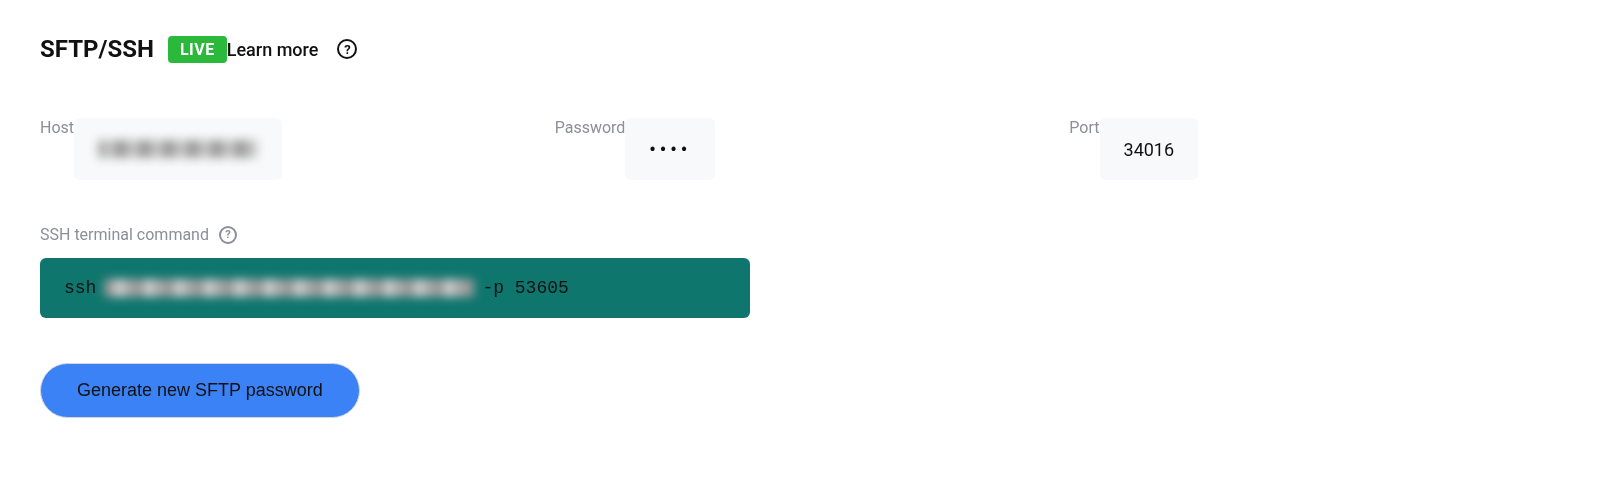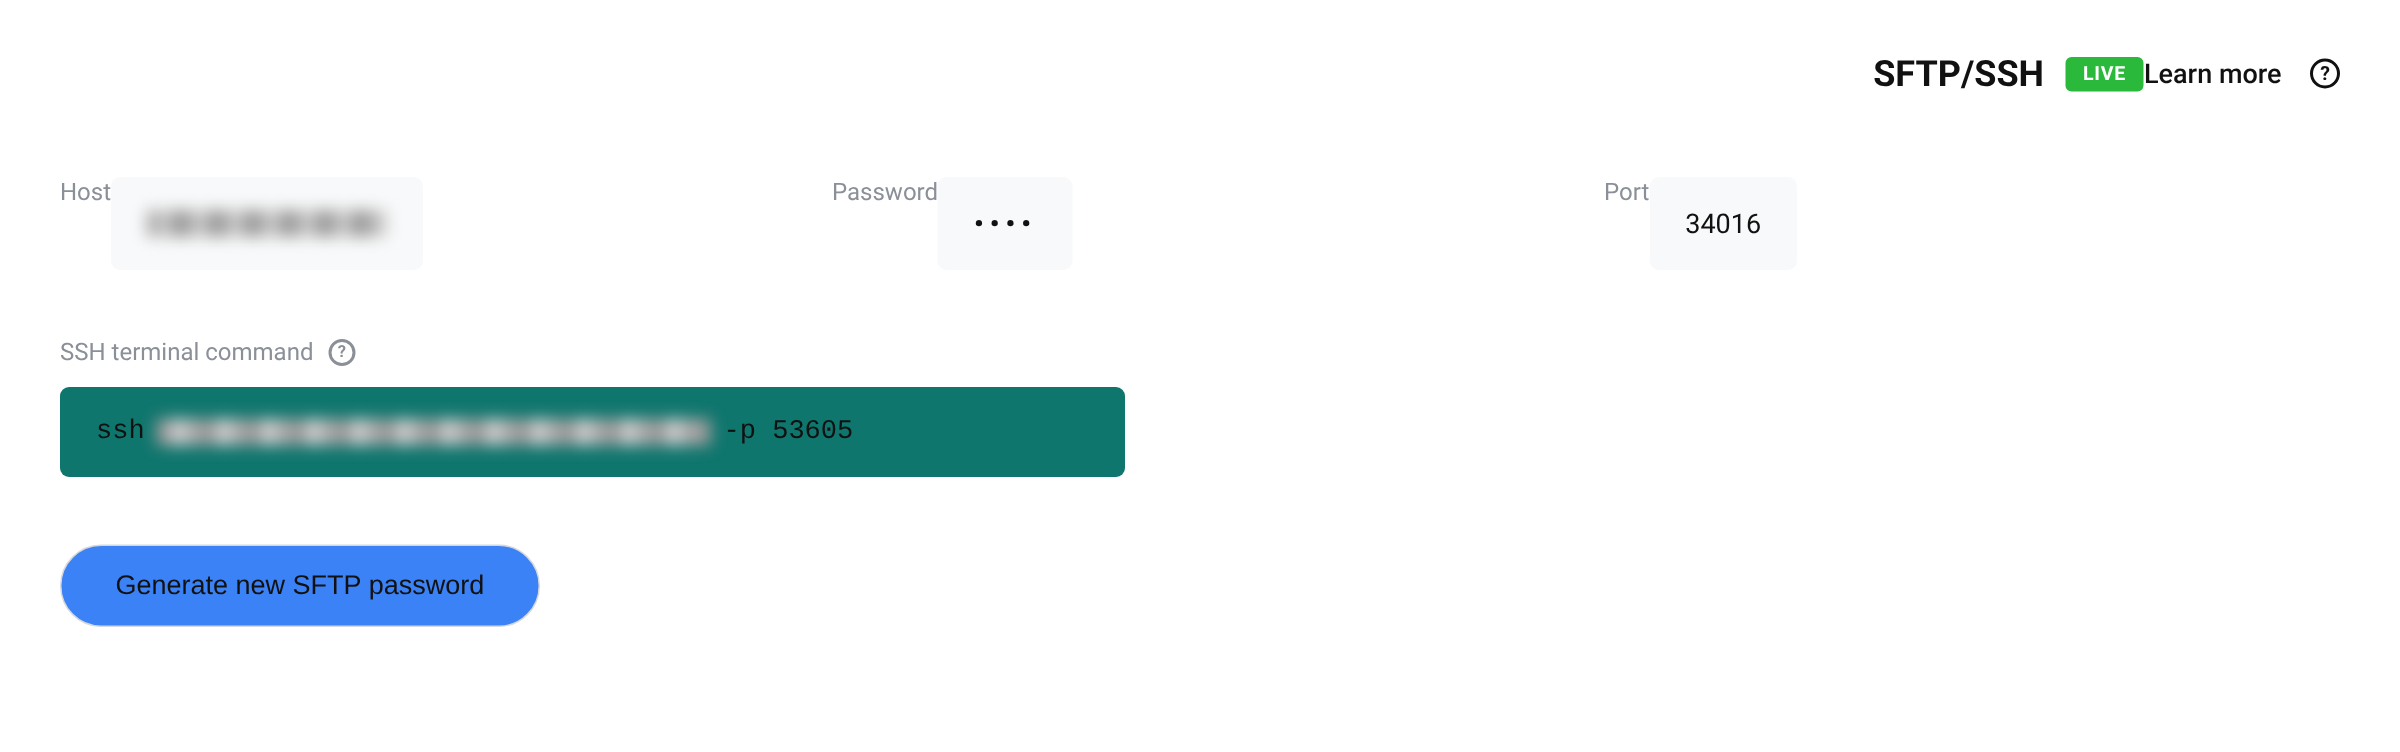--- a/index.html
+++ b/index.html
@@ -8,39 +8,39 @@
       padding: 0;
     }
     body {
       font-family: -apple-system, BlinkMacSystemFont, "Segoe UI", Roboto, Helvetica, Arial, sans-serif;
       background: #fff;
       padding: 35px 40px;
       width: 1600px;
     }
     .header-row {
       display: flex;
-      justify-content: flex-end;
+      justify-content: flex-start;
       align-items: center;
       margin-bottom: 55px;
     }
     .title-group {
       display: flex;
       align-items: center;
       gap: 14px;
     }
     .title {
       font-size: 24px;
       font-weight: 700;
       color: #111;
     }
     .live-badge {
       background: #2ab93a;
       color: #fff;
       font-weight: 700;
-      font-size: 13px;
+      font-size: 16px;
       padding: 4px 12px;
       border-radius: 4px;
       letter-spacing: 0.5px;
     }
     .learn-more {
       display: flex;
       align-items: center;
       gap: 19px;
       font-size: 18px;
       font-weight: 500;

